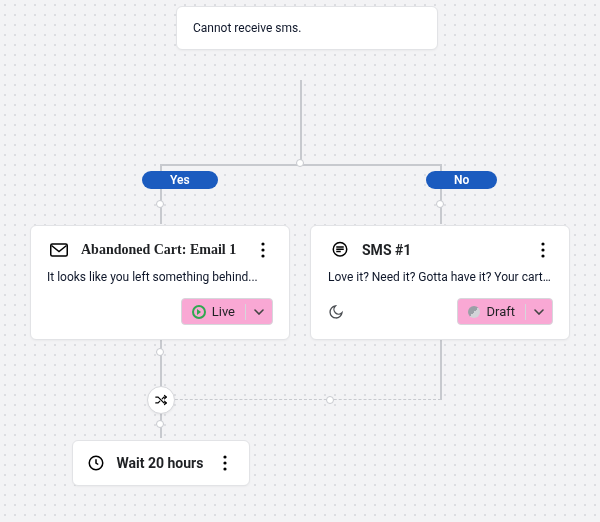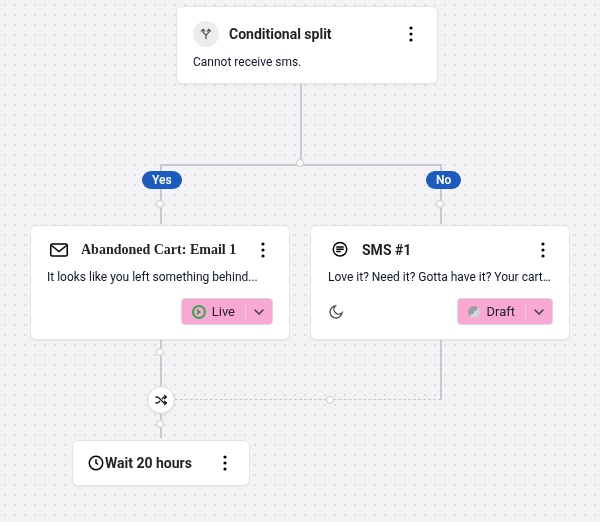--- a/index.html
+++ b/index.html
@@ -51,21 +51,21 @@
     white-space: nowrap;
     overflow: hidden;
     text-overflow: ellipsis;
   }
   .pill {
     position: absolute;
     background: #1b5bbf;
     color: #fff;
     font-size: 12px;
     font-weight: 600;
-    padding: 2px 10px;
+    padding: 2px 28px;
     border-radius: 10px;
   }
   .status-row {
     display:flex;
     margin-top:14px;
     align-items:center;
     justify-content:space-between;
   }
   .status-btn {
     display:flex;
@@ -110,21 +110,21 @@
     position:absolute;
     width:28px;height:28px;
     background:#fff;
     border:1px solid #d6d7db;
     border-radius:50%;
     display:flex;align-items:center;justify-content:center;
     transform:translate(-50%,-50%);
     box-shadow:0 1px 2px rgba(0,0,0,0.05);
   }
   .wait-card{
-    display:flex;align-items:center;
+    display:flex;align-items:center;gap:10px;text-align:center;
   }
   .wait-title{font-weight:700;flex:1}
 </style>
 </head>
 <body>
 
 <div class="connector-line" style="left:300px;top:80px;width:1.5px;height:84px;"></div>
 <div class="connector-line" style="left:160px;top:164px;height:1.5px;width:280px;"></div>
 <div class="connector-line" style="left:160px;top:164px;width:1.5px;height:60px;"></div>
 <div class="connector-line" style="left:440px;top:164px;width:1.5px;height:60px;"></div>
@@ -132,38 +132,20 @@
 <div class="connector-line" style="left:440px;top:326px;width:1.5px;height:74px;"></div>
 <div class="connector-line" style="left:160px;top:399px;height:1.5px;width:281px;border-top:1.5px dashed #c7c9ce;background:transparent;"></div>
 <div class="connector-dot" style="left:300px;top:163px;"></div>
 <div class="connector-dot" style="left:160px;top:204px;"></div>
 <div class="connector-dot" style="left:440px;top:204px;"></div>
 <div class="connector-dot" style="left:160px;top:352px;"></div>
 <div class="connector-dot" style="left:330px;top:400px;"></div>
 <div class="connector-dot" style="left:160px;top:424px;"></div>
 
 <div class="card" style="left:176px;top:6px;width:262px;">
-  <div class="card-header">
-    <div class="icon-circle">
-      <svg width="14" height="14" viewBox="0 0 24 24" fill="none" stroke="#4a4d52" stroke-width="2" stroke-linecap="round">
-        <path d="M7 4v5l5 5v6"></path>
-          <path d="M17 4v5l-5 5"></path>
-        <path d="M4 7l3-3 3 3"></path>
-          <path d="M14 7l3-3 3 3"></path>
-      </svg>
-    </div>
-    <div class="title">Conditional split</div>
-    <div class="kebab">
-      <svg width="4" height="16" viewBox="0 0 4 16">
-          <circle cx="2" cy="2" r="1.6" fill="#000"></circle>
-          <circle cx="2" cy="8" r="1.6" fill="#000"></circle>
-          <circle cx="2" cy="14" r="1.6" fill="#000"></circle>
-        </svg>
-    </div>
-  </div>
   <div class="desc">Cannot receive sms.</div>
 </div>
 
 <div class="pill" style="left:142px;top:171px;">Yes</div>
 <div class="pill" style="left:426px;top:171px;">No</div>
 
 <div class="card" style="left:30px;top:225px;width:260px;">
   <div class="card-header" style="margin-bottom:10px;font-family:Liberation Serif, serif;">
     <div class="plain-icon">
       <svg width="18" height="14" viewBox="0 0 24 18" fill="none" stroke="#000" stroke-width="2">

